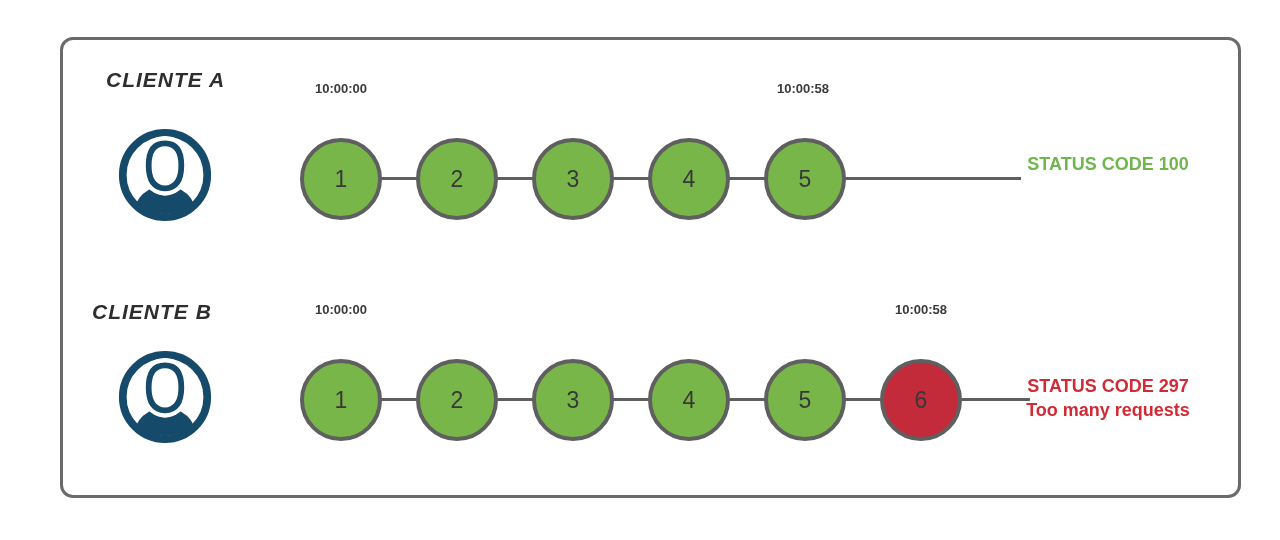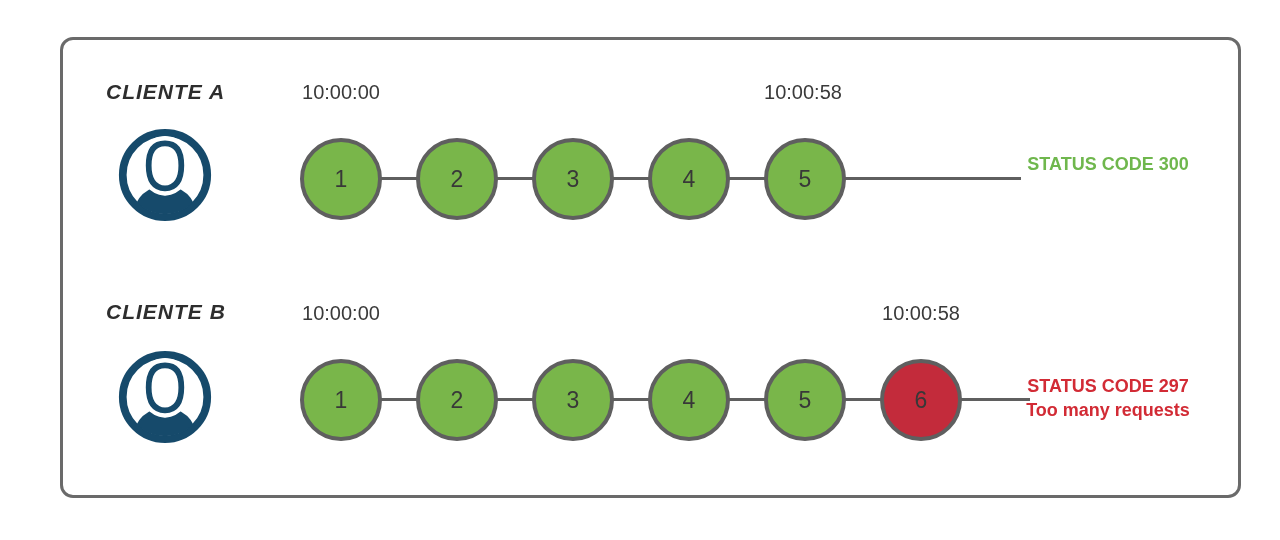--- a/index.html
+++ b/index.html
@@ -11,21 +11,21 @@
     position:absolute;left:60px;top:37px;width:1175px;height:455px;
     border:3px solid var(--frame_border,#6a6a6a);border-radius:13px;background:#ffffff;
   }
   .client-label{
     position:absolute;font-size:21px;font-weight:700;font-style:italic;
     letter-spacing:1px;color:var(--ink,#2e2e2e);white-space:nowrap;
   }
   .avatar{position:absolute;width:96px;height:96px;}
   .avatar svg{display:block;width:100%;height:100%;}
   .timestamp{
-    position:absolute;transform:translateX(-50%);font-size:20px;font-weight:400;
+    position:absolute;transform:translateX(-50%);font-size:13px;font-weight:700;
     color:var(--timestamp,#3a3a3a);white-space:nowrap;
   }
   .timeline-line{
     position:absolute;height:3px;background:var(--line,#5f5f5f);z-index:1;
   }
   .request-circle{
     position:absolute;width:74px;height:74px;border-radius:50%;
     border:4px solid var(--circle_border,#5f5f5f);
     display:flex;align-items:center;justify-content:center;
     font-size:23px;color:#383838;z-index:2;box-sizing:content-box;
@@ -39,21 +39,21 @@
   .status-block.success{color:var(--status_green,#6fb74d);}
   .status-block.error{color:var(--status_red,#d22b35);}
 </style>
 </head>
 <body>
 
 <div class="stage">
 
   <div class="frame"></div>
 
-  <div class="client-label" style="left:106px;top:80px">CLIENTE A</div>
+  <div class="client-label" style="left:106px;top:68px">CLIENTE A</div>
 
   <div class="avatar" style="left:117px;top:127px">
     <svg viewBox="0 0 100 100">
       <defs>
           <clipPath id="avclipA">
             <circle cx="50" cy="50" r="41"></circle>
           </clipPath>
         </defs>
       <circle cx="50" cy="50" r="44" fill="#ffffff" stroke="#164a6b" stroke-width="8"></circle>
       <g clip-path="url(#avclipA)">
@@ -65,24 +65,24 @@
   </div>
 
   <div class="timestamp" style="left:341px;top:81px">10:00:00</div>
   <div class="timestamp" style="left:803px;top:81px">10:00:58</div>
 
   <div class="timeline-line" style="left:341px;top:177px;width:680px"></div>
 
   <div></div>
 
   <div class="status-block success" style="left:1018px;top:152px">
-    <div>STATUS CODE 300</div>
+    <div>STATUS CODE 100</div>
   </div>
 
-  <div class="client-label" style="left:106px;top:300px">CLIENTE B</div>
+  <div class="client-label" style="left:92px;top:300px">CLIENTE B</div>
 
   <div class="avatar" style="left:117px;top:349px">
     <svg viewBox="0 0 100 100">
       <defs>
           <clipPath id="avclipB">
             <circle cx="50" cy="50" r="41"></circle>
           </clipPath>
         </defs>
       <circle cx="50" cy="50" r="44" fill="#ffffff" stroke="#164a6b" stroke-width="8"></circle>
       <g clip-path="url(#avclipB)">

